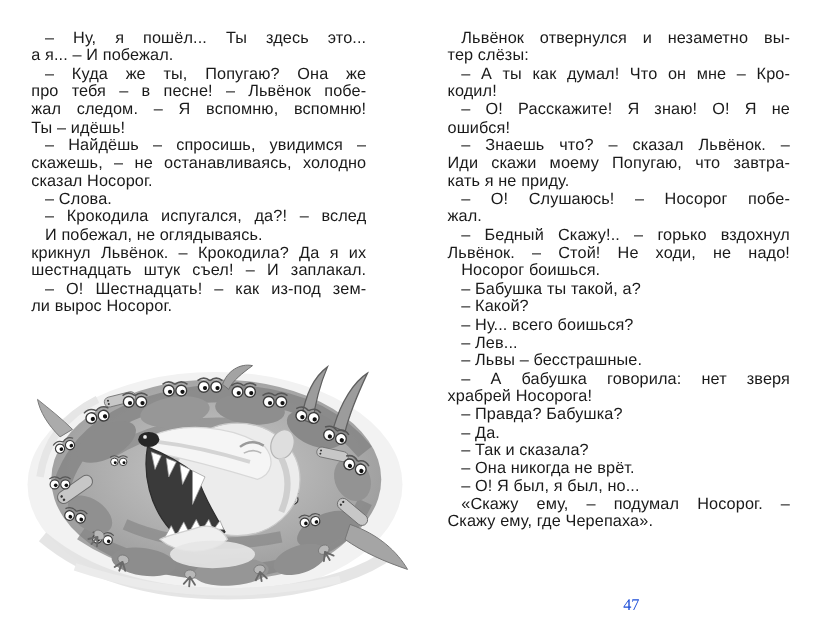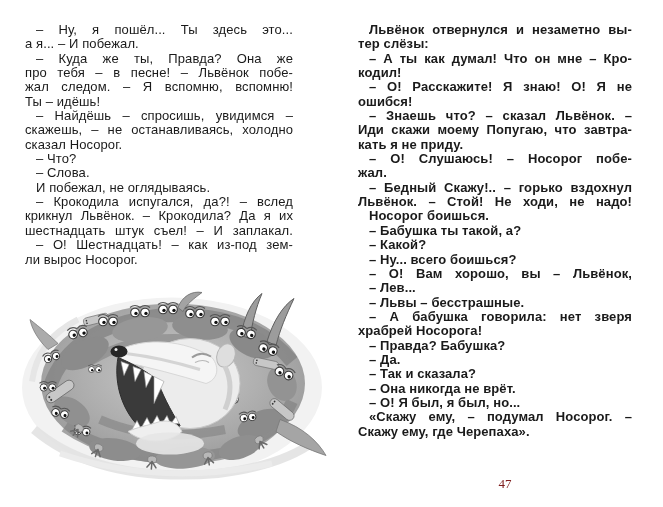--- a/index.html
+++ b/index.html
@@ -16,58 +16,57 @@
     color: #1a1a1a;
   }
   .column {
     position: absolute;
     top: 23px;
     font-size: 13px;
     line-height: 14.35px;
     letter-spacing: 0.1px;
   }
   .column-left  { left: 25px;  width: 268px; }
-  .column-right { left: 358px; width: 274px; font-weight: bold; }
+  .column-right { left: 358px; width: 274px; }
   .line { text-align: left; white-space: normal; }
   .line.indent { text-indent: 11px; }
   .line.justify { text-align: justify; text-align-last: justify; }
   .page-number {
     position: absolute;
     top: 476px; left: 358px; width: 294px;
     text-align: center;
     font-family: "Liberation Serif", serif;
     font-size: 13px;
-    color: #7f1d1d;
+    color: #1d4ed8;
   }
   .illustration {
     position: absolute;
     left: 20px; top: 290px;
     width: 310px; height: 195px;
   }
   .illustration svg { display: block; width: 100%; height: 100%; }
 </style>
 </head>
 <body>
 
 <div class="book-page">
 
   <div class="column column-left">
       <div class="line indent justify">– Ну, я пошёл... Ты здесь это...</div>
       <div class="line">а я... – И побежал.</div>
-      <div class="line indent justify">– Куда же ты, Правда? Она же</div>
+      <div class="line indent justify">– Куда же ты, Попугаю? Она же</div>
       <div class="line justify">про тебя – в песне! – Львёнок побе-</div>
       <div class="line justify">жал следом. – Я вспомню, вспомню!</div>
       <div class="line">Ты – идёшь!</div>
       <div class="line indent justify">– Найдёшь – спросишь, увидимся –</div>
       <div class="line justify">скажешь, – не останавливаясь, холодно</div>
       <div class="line">сказал Носорог.</div>
-      <div class="line indent">– Что?</div>
       <div class="line indent">– Слова.</div>
+      <div class="line indent justify">– Крокодила испугался, да?! – вслед</div>
       <div class="line indent">И побежал, не оглядываясь.</div>
-      <div class="line indent justify">– Крокодила испугался, да?! – вслед</div>
       <div class="line justify">крикнул Львёнок. – Крокодила? Да я их</div>
       <div class="line justify">шестнадцать штук съел! – И заплакал.</div>
       <div class="line indent justify">– О! Шестнадцать! – как из-под зем-</div>
       <div class="line">ли вырос Носорог.</div>
     </div>
 
   <div class="column column-right">
       <div class="line indent justify">Львёнок отвернулся и незаметно вы-</div>
       <div class="line">тер слёзы:</div>
       <div class="line indent justify">– А ты как думал! Что он мне – Кро-</div>
@@ -78,21 +77,20 @@
       <div class="line justify">Иди скажи моему Попугаю, что завтра-</div>
       <div class="line">кать я не приду.</div>
       <div class="line indent justify">– О! Слушаюсь! – Носорог побе-</div>
       <div class="line">жал.</div>
       <div class="line indent justify">– Бедный Скажу!.. – горько вздохнул</div>
       <div class="line justify">Львёнок. – Стой! Не ходи, не надо!</div>
       <div class="line indent">Носорог боишься.</div>
       <div class="line indent">– Бабушка ты такой, а?</div>
       <div class="line indent">– Какой?</div>
       <div class="line indent">– Ну... всего боишься?</div>
-      <div class="line indent justify">– О! Вам хорошо, вы – Львёнок,</div>
       <div class="line indent">– Лев...</div>
       <div class="line indent">– Львы – бесстрашные.</div>
       <div class="line indent justify">– А бабушка говорила: нет зверя</div>
       <div class="line">храбрей Носорога!</div>
       <div class="line indent">– Правда? Бабушка?</div>
       <div class="line indent">– Да.</div>
       <div class="line indent">– Так и сказала?</div>
       <div class="line indent">– Она никогда не врёт.</div>
       <div class="line indent">– О! Я был, я был, но...</div>
       <div class="line indent justify">«Скажу ему, – подумал Носорог. –</div>

